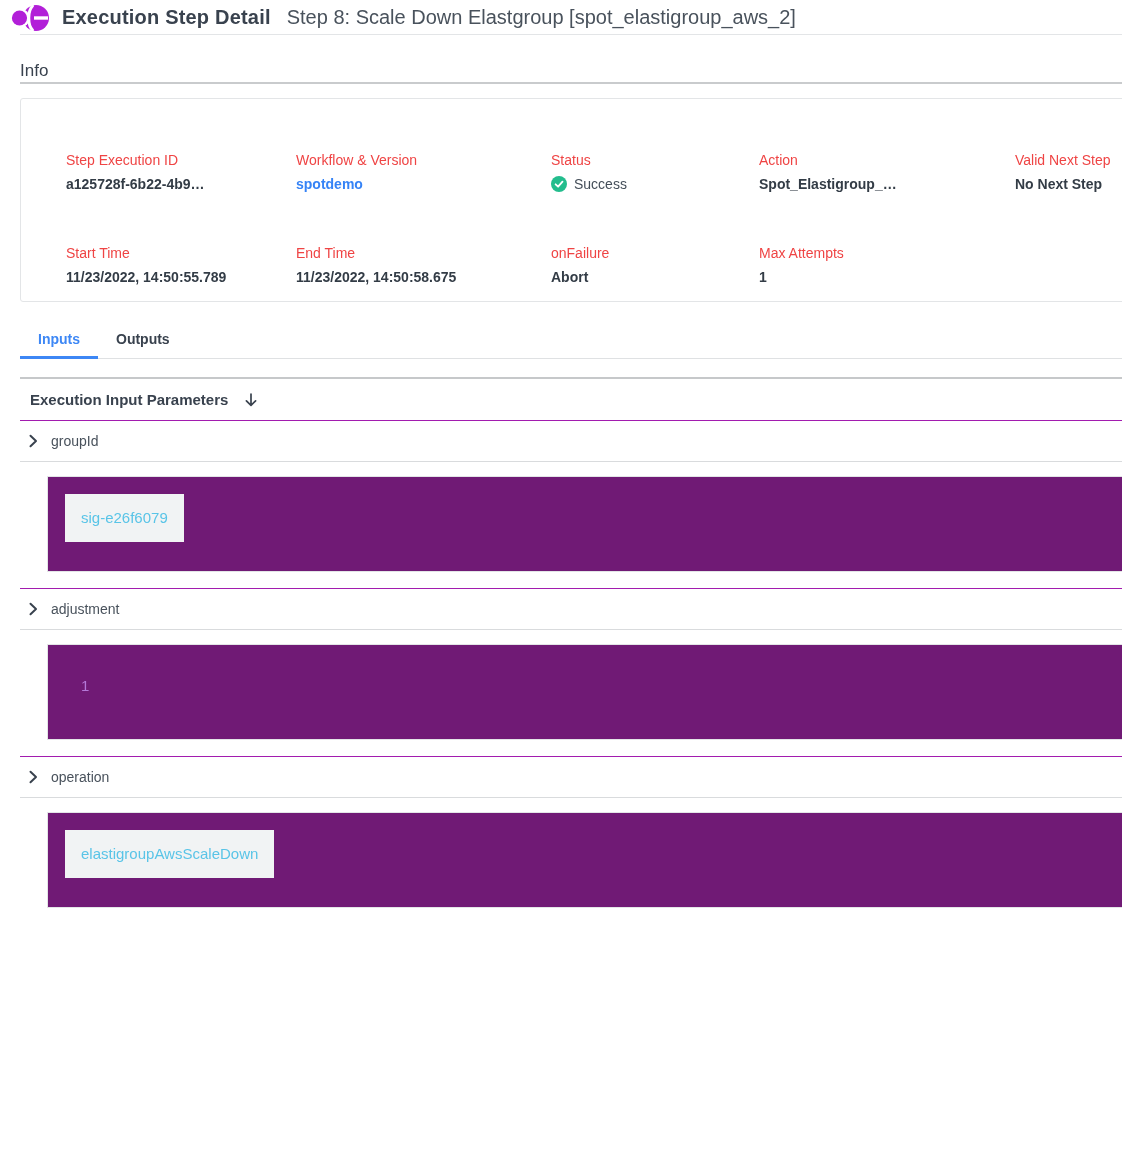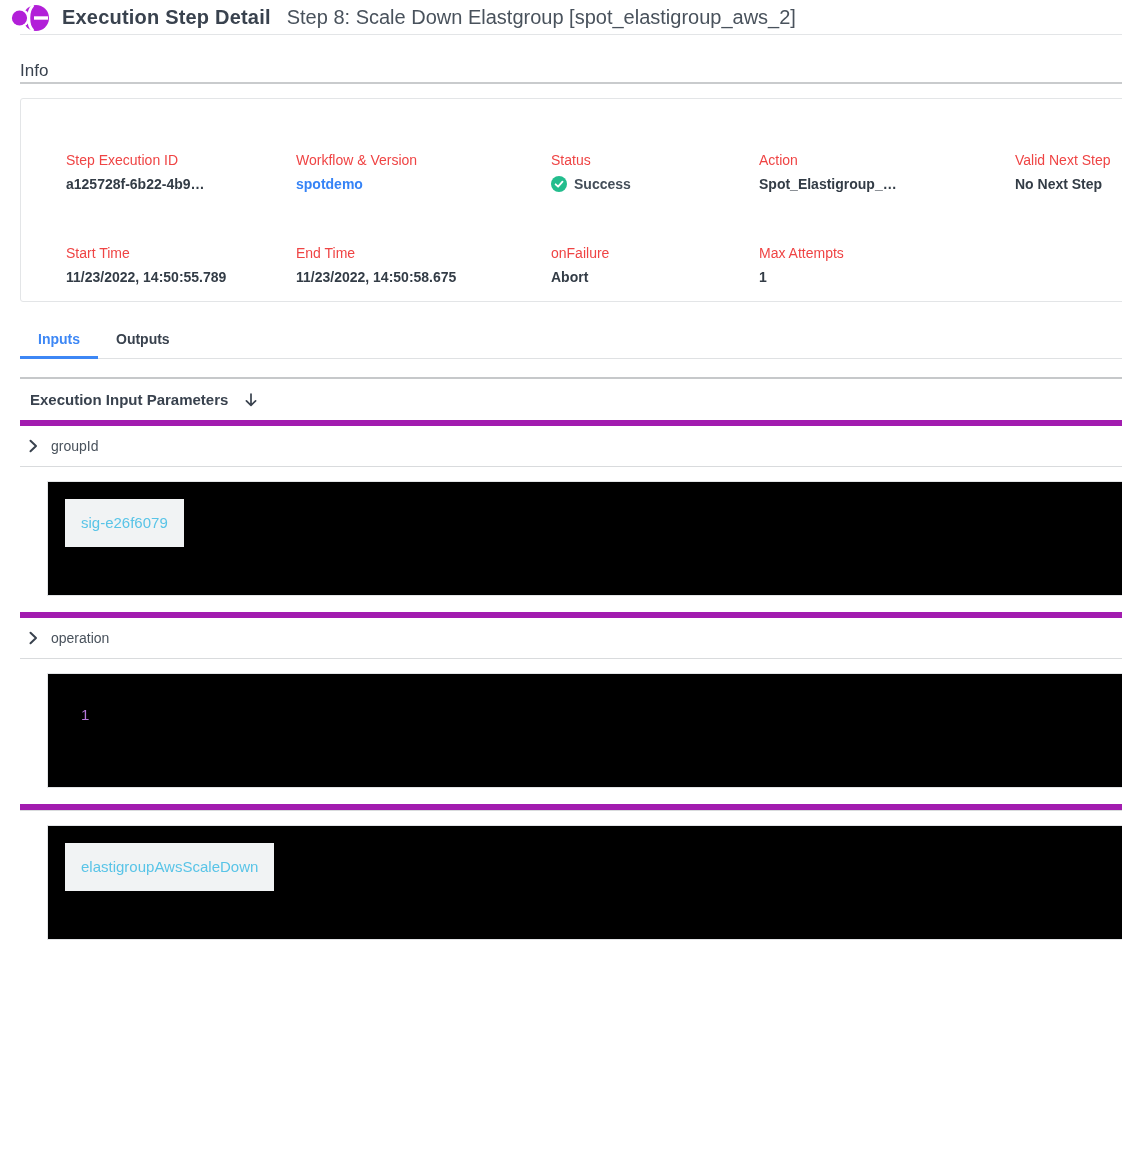--- a/index.html
+++ b/index.html
@@ -15,42 +15,42 @@
 
   
   .info-title { margin:26px 0 0 20px; padding-bottom:1px; font-size:17px; color:#39424e;
     border-bottom:2px solid #c9cbcd; margin-right:0; }
   .info-card { margin:14px 0 0 20px; width:calc(100% - 17px); border:1px solid #e3e5e7; border-radius:3px;
     background:#fff; padding:17px 0 16px 45px; display:grid;
     grid-template-columns:230px 255px 208px 256px auto; row-gap:17px; }
   .field-label { font-size:14px; color:#ef4444; margin-bottom:8px;margin-top:36px; }
   .field-value { font-size:14px; font-weight:700; color:#333c46; }
   .field-value.link { color:#3583f6; font-weight:600; cursor:pointer; }
-  .field-value.status { font-weight:700; color:#444e59; display:flex; align-items:center; gap:7px; }
+  .field-value.status { font-weight:400; color:#444e59; display:flex; align-items:center; gap:7px; }
   .status-ico { width:16px; height:16px; display:none; }
   .field-cell.is-status .status-ico { display:inline-block; }
 
   
   .tabs { margin:22px 0 0 20px; display:flex; border-bottom:1px solid #dfe1e3; }
   .tab { padding:7px 18px 9px; font-size:14px; font-weight:700; color:#39424e; cursor:pointer;
     border-bottom:3px solid transparent; margin-bottom:-1px; }
   .tab.active { color:#3d87f5; border-bottom-color:#3d87f5; }
 
   
   .params { margin:18px 0 0 20px; width:calc(100% - 20px); border-top:2px solid #c6c8ca; }
   .params-title-row { height:41px; display:flex; align-items:center; padding-left:10px; }
   .params-title { font-size:15px; font-weight:700; color:#39424e; }
   .collapse-arrow { width:18px; height:18px; margin-left:14px; cursor:pointer; }
 
-  .param-block { border-top:6px solid #a21caf; }
+  .param-block { border-top:1px solid #a21caf; }
   .param-head { height:40px; display:flex; align-items:center; padding-left:5px; cursor:pointer; }
   .chev { width:16px; height:16px; flex:0 0 auto; }
   .param-name { font-size:14px; color:#49525c; margin-left:10px; }
   .param-body { border-top:1px solid #d9dbdd; padding:14px 0 16px 27px; }
-  .value-box { height:115px; border:1px solid #e3e5e7; border-right:none; background:#000000; }
+  .value-box { height:96px; border:1px solid #e3e5e7; border-right:none; background:#701a75; }
   .value-chip { display:inline-block; margin:17px 0 0 17px; height:48px; line-height:48px;
     padding:0 16px; background:#f1f3f4; font-size:15px; color:#59c4e7; }
   .param-block.kind-number .value-chip { background:transparent; color:#b478d8; }
 </style>
 </head>
 <body>
 
 <div class="app-header">
   <svg class="logo" viewBox="0 0 40 36">
     <circle cx="26" cy="18" r="13" fill="#b21fd8"></circle>
@@ -167,32 +167,38 @@
         <span class="value-chip">sig-e26f6079</span>
       </div>
     </div>
   </div>
 
   <div class="param-block kind-number">
     <div class="param-head">
       <svg class="chev" viewBox="0 0 16 16">
         <polyline points="5.5,2.8 11,8 5.5,13.2" fill="none" stroke="#39424e" stroke-width="2" stroke-linecap="round" stroke-linejoin="round"></polyline>
       </svg>
-      <span class="param-name">operation</span>
+      <span class="param-name">adjustment</span>
     </div>
     <div class="param-body">
       <div class="value-box">
         <span class="value-chip">1</span>
       </div>
     </div>
   </div>
 
 
 
   <div class="param-block">
+    <div class="param-head">
+      <svg class="chev" viewBox="0 0 16 16">
+        <polyline points="5.5,2.8 11,8 5.5,13.2" fill="none" stroke="#39424e" stroke-width="2" stroke-linecap="round" stroke-linejoin="round"></polyline>
+      </svg>
+      <span class="param-name">operation</span>
+    </div>
     <div class="param-body">
       <div class="value-box">
         <span class="value-chip">elastigroupAwsScaleDown</span>
       </div>
     </div>
   </div>
 </div>
 </div>
 
 </body></html>

